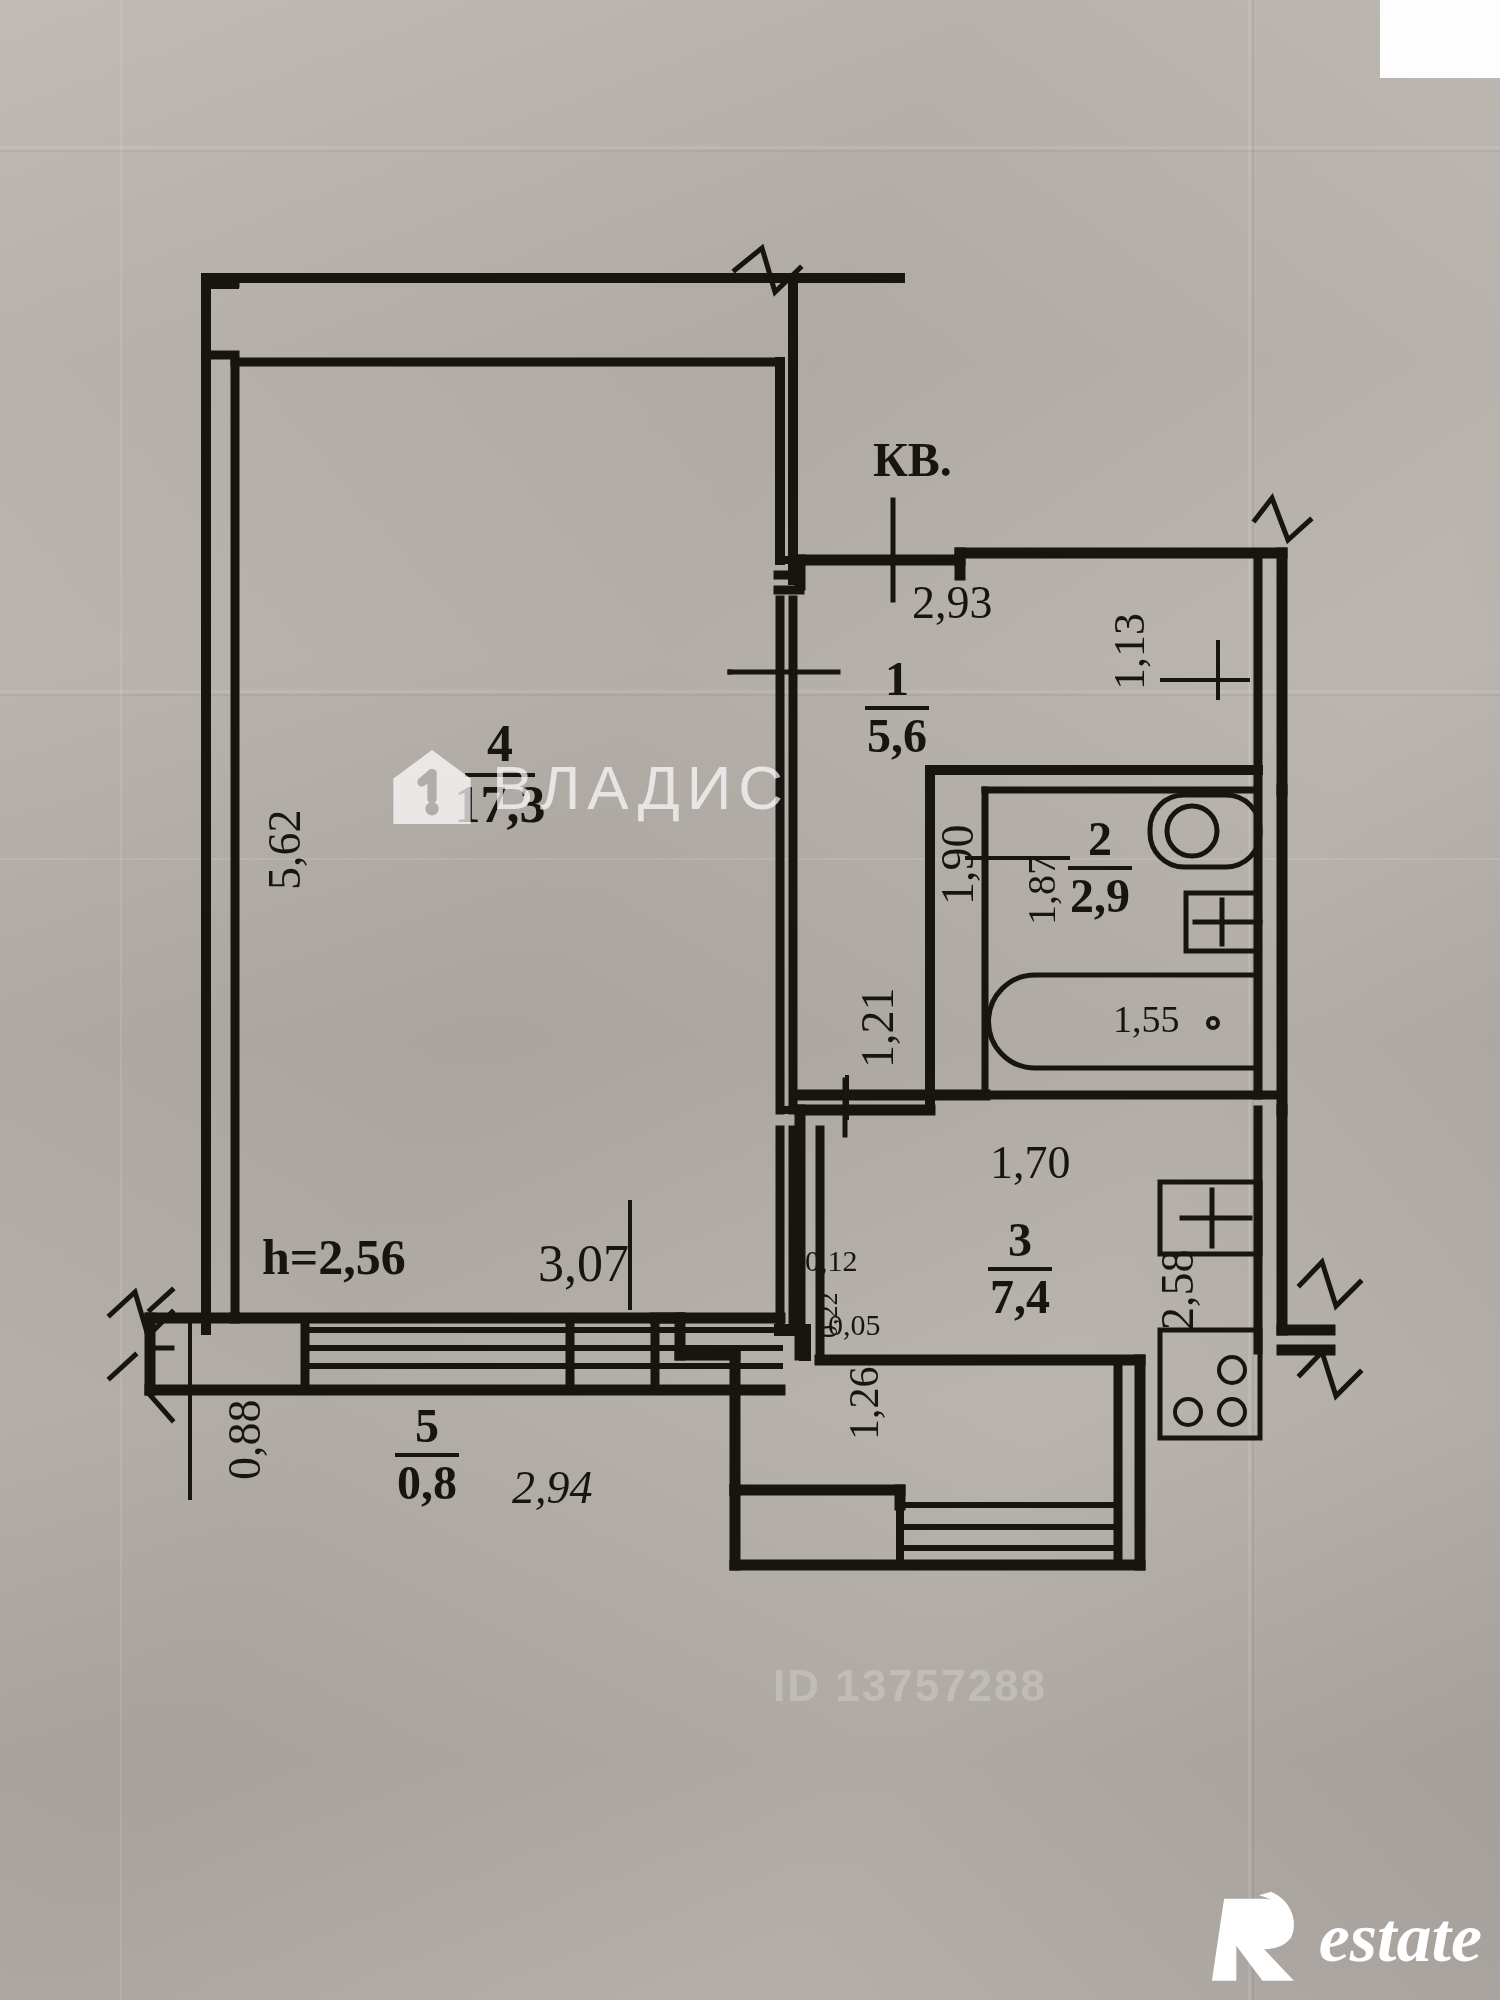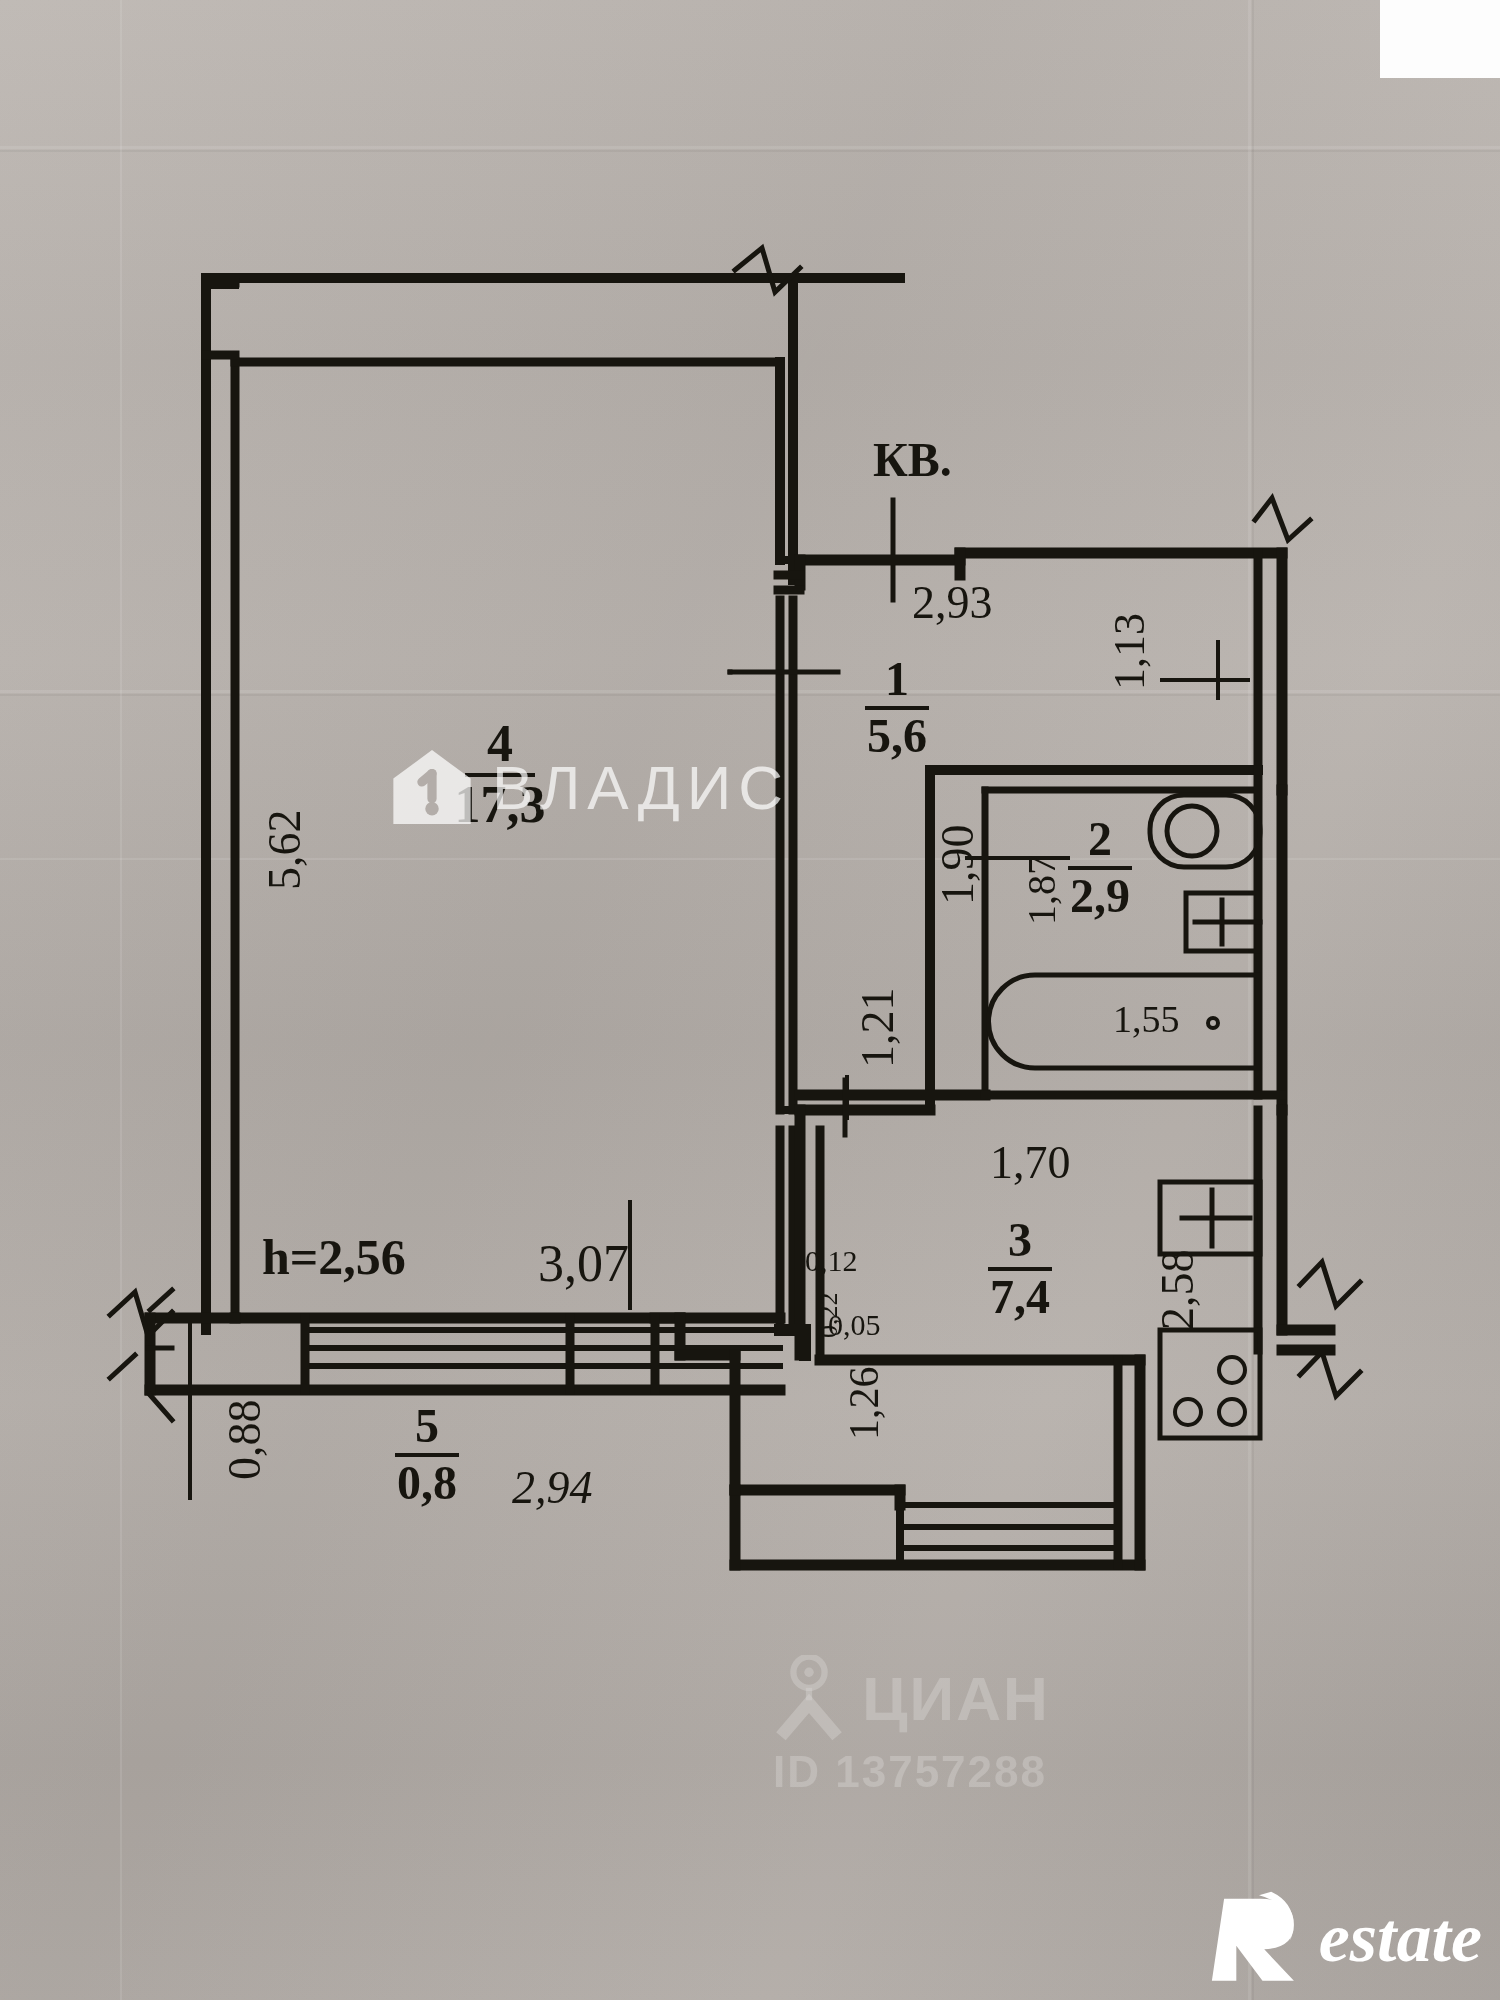--- a/index.html
+++ b/index.html
@@ -297,29 +297,20 @@
       <path d="M50 6 L96 40 L96 94 L4 94 L4 40 Z" fill="rgba(255,255,255,.82)"></path>
       <path d="M50 34 L50 64" stroke="#b4aeaa" stroke-width="11" fill="none" stroke-linecap="round"></path>
       <path d="M50 34 L38 44" stroke="#b4aeaa" stroke-width="11" fill="none" stroke-linecap="round"></path>
       <circle cx="50" cy="76" r="8" fill="#b4aeaa"></circle>
     </svg>
   </div>
   <div class="vtext">ВЛАДИС</div>
 </div>
 
 <div class="wm" id="wm-cian">
-  <div class="ctop">
-    <svg viewBox="0 0 100 110" width="78" height="86">
-      <circle cx="50" cy="22" r="20" fill="none" stroke="rgba(255,255,255,.42)" stroke-width="8"></circle>
-      <circle cx="50" cy="22" r="6" fill="rgba(255,255,255,.42)"></circle>
-      <path d="M50 42 L50 58" stroke="rgba(255,255,255,.42)" stroke-width="8"></path>
-      <path d="M14 104 L50 62 L86 104" fill="none" stroke="rgba(255,255,255,.42)" stroke-width="16"></path>
-    </svg>
-    <div class="ctext">ЦИАН</div>
-  </div>
   <div class="cid">ID 13757288</div>
 </div>
 
 <div class="wm" id="wm-restate">
   <svg viewBox="0 0 120 110" width="105" height="96">
     <path d="M16 10 L58 10 Q96 10 96 40 Q96 66 62 68 L96 104 L60 104 L30 64 L30 104 L2 104 Z" fill="#ffffff"></path>
     <path d="M56 6 Q96 16 92 58 Q104 18 70 2 Z" fill="#ffffff"></path>
   </svg>
   <div class="rtext">estate</div>
 </div>

